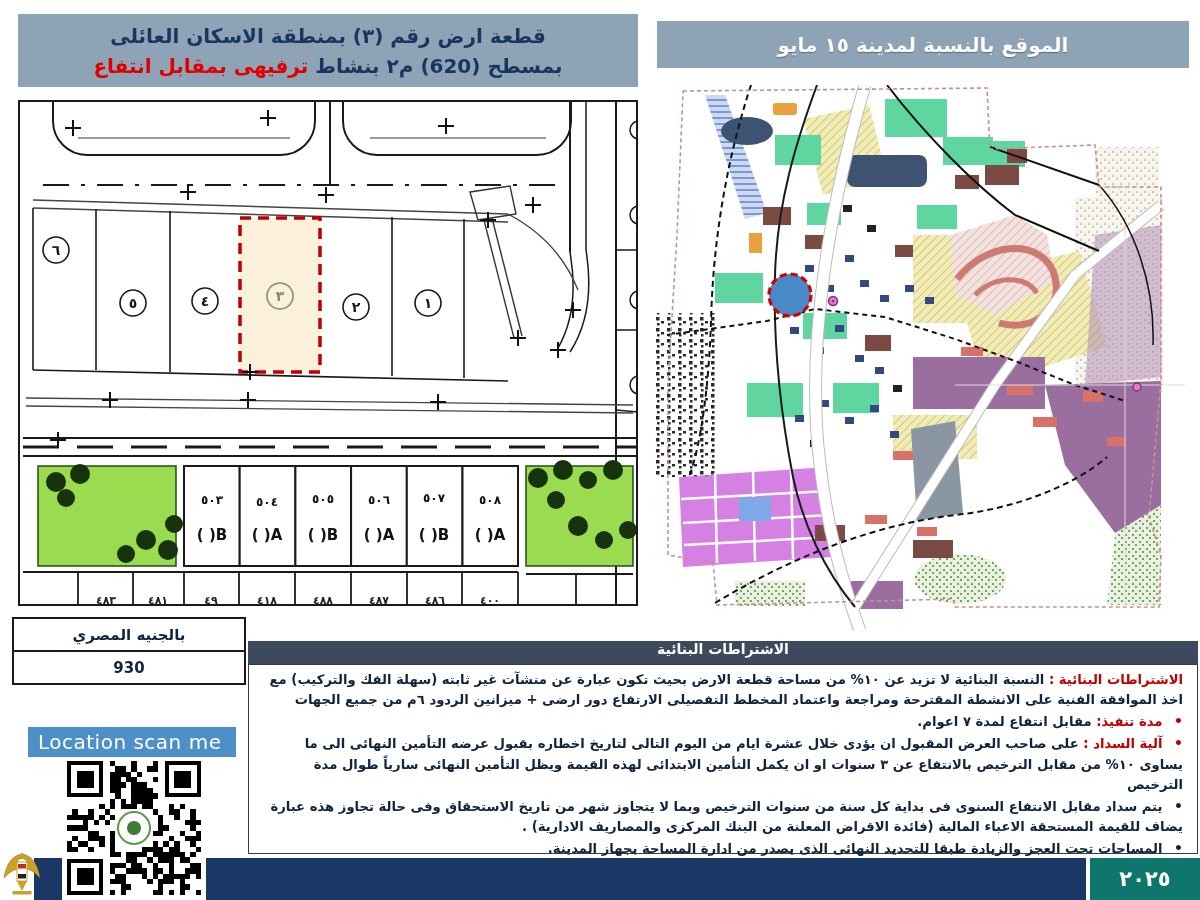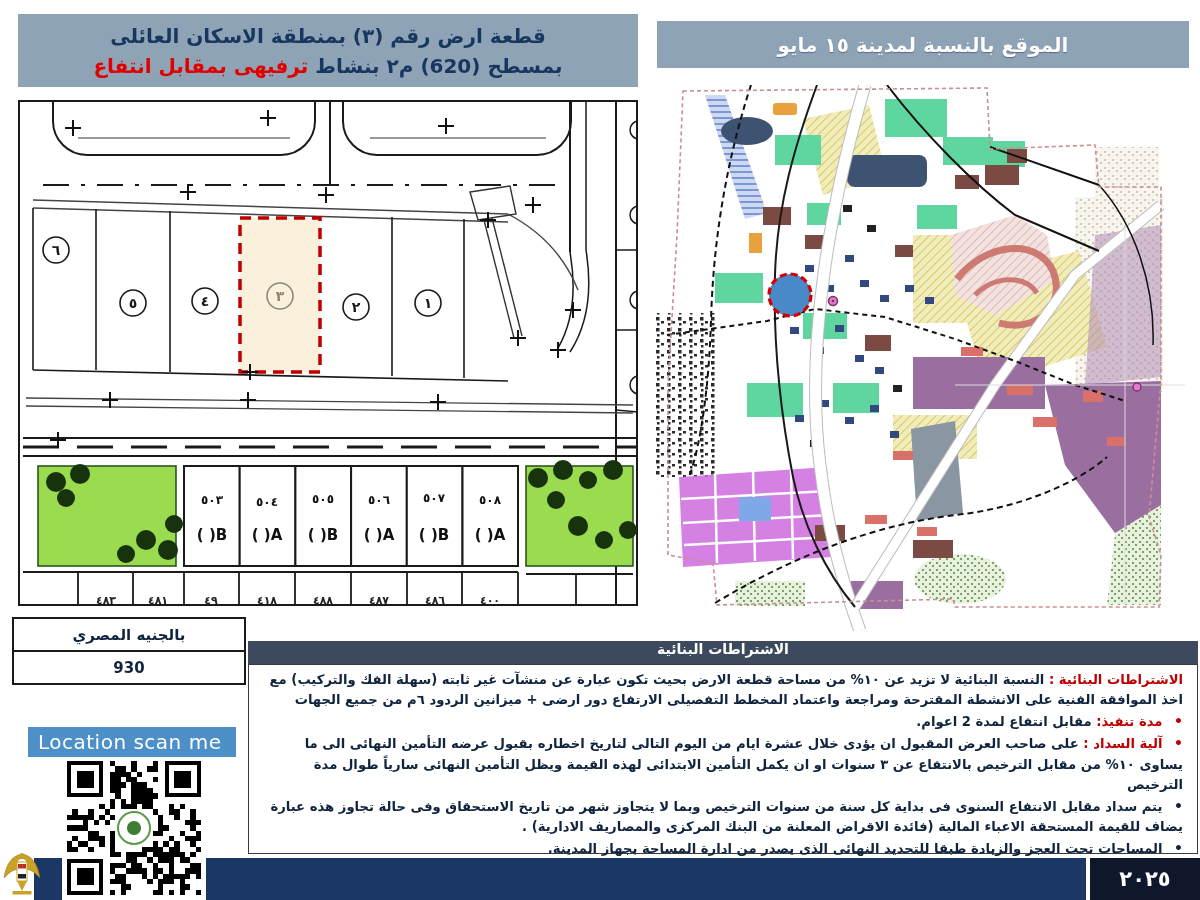--- a/index.html
+++ b/index.html
@@ -50,21 +50,21 @@
   #cond-body{left:248px;top:664px;width:950px;height:190px;border:1.5px solid #3a3a3a;
     background:#fff;direction:rtl;box-sizing:border-box;padding:5px 14px 0 10px;
     color:#10243E;font-weight:bold;font-size:13.2px;line-height:1.52;}
   .cond-item{margin-bottom:1px;}
   .cond-item .lead{color:#C00000;}
   .cond-item .bullet{color:#C00000;margin-left:7px;font-size:14px;}
   .cond-item.plain .bullet{color:#10243E;}
 
   
   #bottom-bar{left:34px;top:858px;width:1052px;height:42px;background:#1B3766;}
-  #year-box{left:1090px;top:858px;width:110px;height:42px;background:#0f172a;color:#fff;
+  #year-box{left:1090px;top:858px;width:110px;height:42px;background:#0f766e;color:#fff;
     display:flex;align-items:center;justify-content:center;font-size:21px;font-weight:bold;
     direction:rtl;}
   #eagle{left:2px;top:852px;width:40px;height:48px;z-index:7;}
 </style>
 </head>
 <body>
 
 <div id="page">
 
   <div class="abs" id="left-header">
@@ -600,21 +600,21 @@
     <span>الاشتراطات البنائية</span>
   </div>
   <div class="abs" id="cond-body">
     <div class="cond-item">
       <span class="lead">الاشتراطات البنائية :</span>
       <span>النسبة البنائية  لا تزيد عن ١٠% من مساحة قطعة الارض بحيث تكون عبارة عن منشآت غير ثابته (سهلة الفك والتركيب) مع اخذ الموافقة الفنية على الانشطة المقترحة ومراجعة واعتماد المخطط التفصيلى  الارتفاع دور ارضى + ميزانين  الردود ٦م من جميع الجهات</span>
     </div>
     <div class="cond-item">
       <span class="bullet">•</span>
       <span class="lead">مدة تنفيذ:</span>
-      <span>مقابل انتفاع لمدة 2 اعوام.</span>
+      <span>مقابل انتفاع لمدة ٧ اعوام.</span>
     </div>
     <div class="cond-item">
       <span class="bullet">•</span>
       <span class="lead">آلية السداد :</span>
       <span>على صاحب العرض المقبول ان يؤدى خلال عشرة ايام من اليوم التالى لتاريخ اخطاره بقبول عرضه التأمين النهائى الى ما يساوى ١٠% من مقابل الترخيص بالانتفاع عن ٣ سنوات او ان يكمل التأمين الابتدائى لهذه القيمة ويظل التأمين النهائى سارياً طوال مدة الترخيص</span>
     </div>
     <div class="cond-item plain">
       <span class="bullet">•</span>
       <span>يتم سداد مقابل الانتفاع السنوى فى بداية كل سنة من سنوات الترخيص وبما لا يتجاوز شهر من تاريخ الاستحقاق وفى حالة تجاوز هذه عبارة يضاف للقيمة المستحقة الاعباء المالية (فائدة الاقراض المعلنة من البنك المركزى والمصاريف الادارية) .</span>
     </div>

